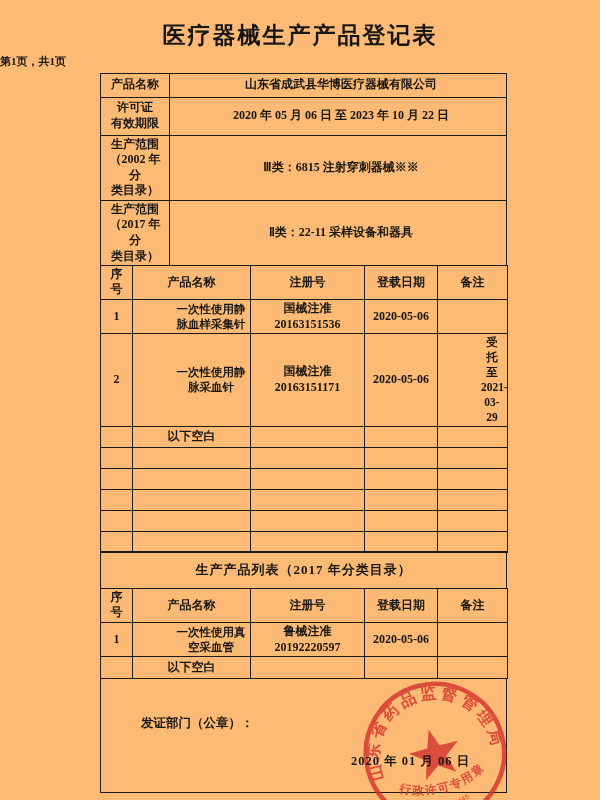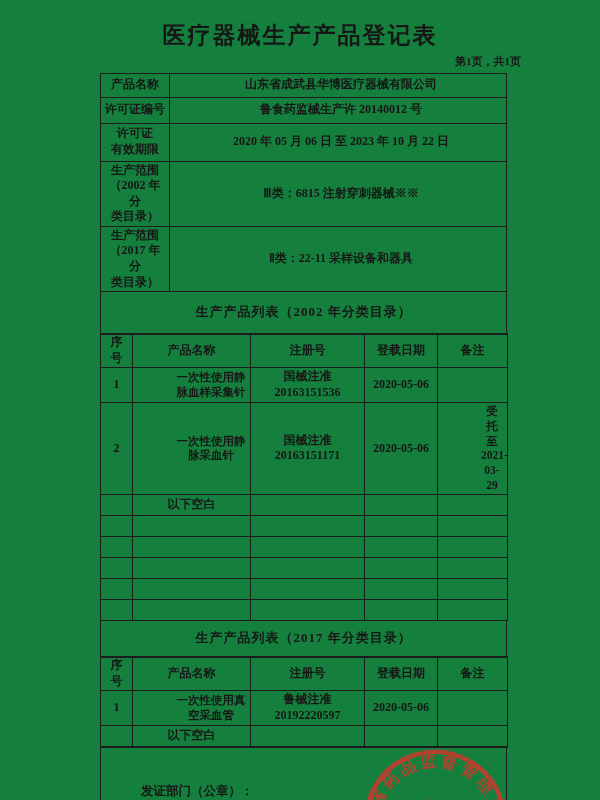--- a/index.html
+++ b/index.html
@@ -1,28 +1,28 @@
 <!DOCTYPE html>
 <html><head>
 <meta charset="utf-8">
 <style>
   html,body { margin:0; padding:0; background:#e8e6e1; }
   .page {
     position:relative; width:600px; height:800px;
-    background:#15803d;
+    background:#fdba74;
     font-family:"Liberation Serif", serif;
     color:#161616; overflow:hidden;
   }
   .doc-title {
     position:absolute; top:20px; left:0; width:100%;
     text-align:center; font-size:23px; font-weight:bold; letter-spacing:2px;
   }
   .page-info {
     position:absolute; top:54px; left:0; width:521px;
-    text-align:right; font-size:11px; font-weight:bold;
+    text-align:left; font-size:11px; font-weight:bold;
   }
   .form { position:absolute; left:100px; top:74px; width:407px; }
   table { border-collapse:collapse; width:407px; table-layout:fixed; margin-top:-1.5px; }
   td, th {
     border:1.5px solid #1c1c1c; font-size:12px; font-weight:bold;
     text-align:center; vertical-align:middle; padding:1px 4px; line-height:1.3;
     overflow:visible;
   }
   .pre { white-space:pre-line; }
   .val { text-align:center; padding-left:10px; }
@@ -49,51 +49,40 @@
     <table>
       <colgroup>
           <col style="width:69px">
           <col>
         </colgroup>
       <tbody>
           <tr style="height:24px">
         <td class="pre">产品名称</td>
         <td class="val">山东省成武县华博医疗器械有限公司</td>
       </tr>
-      <tr style="height:26px">
-        <td class="pre">许可证编号</td>
-        <td class="val">鲁食药监械生产许 20140012 号</td>
-      </tr>
       <tr style="height:38px">
         <td class="pre">许可证
 有效期限</td>
         <td class="val">2020 年 05 月 06 日 至 2023 年 10 月 22 日</td>
       </tr>
       <tr style="height:43px">
         <td class="pre">生产范围
 （2002 年分
 类目录）</td>
         <td class="val">Ⅲ类：6815 注射穿刺器械※※</td>
       </tr>
       <tr style="height:43px">
         <td class="pre">生产范围
 （2017 年分
 类目录）</td>
         <td class="val">Ⅱ类：22-11 采样设备和器具</td>
       </tr>
     </tbody>
       </table>
 
-    <table>
-      <tbody>
-          <tr style="height:43px">
-        <td class="sec-title">生产产品列表（2002 年分类目录）</td>
-      </tr>
-    </tbody>
-      </table>
 
     <table>
       <colgroup>
         <col style="width:32px">
           <col style="width:118px">
           <col style="width:114px">
         <col style="width:73px">
           <col style="width:70px">
       </colgroup>
       <tbody>

